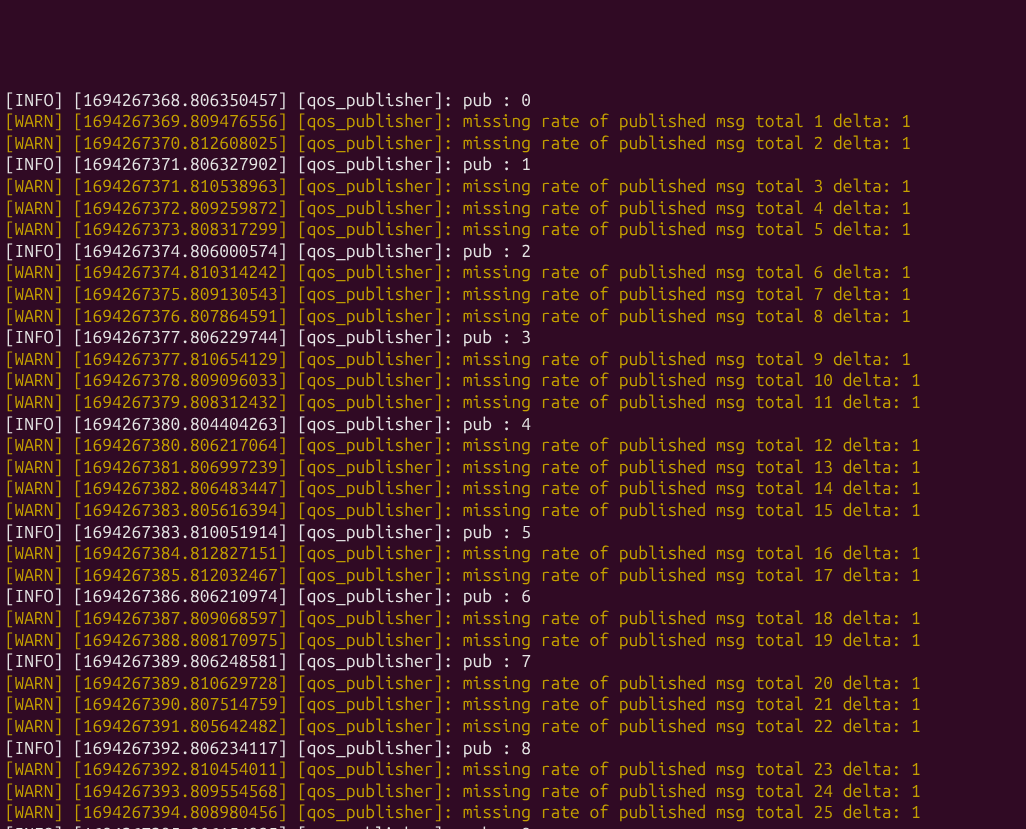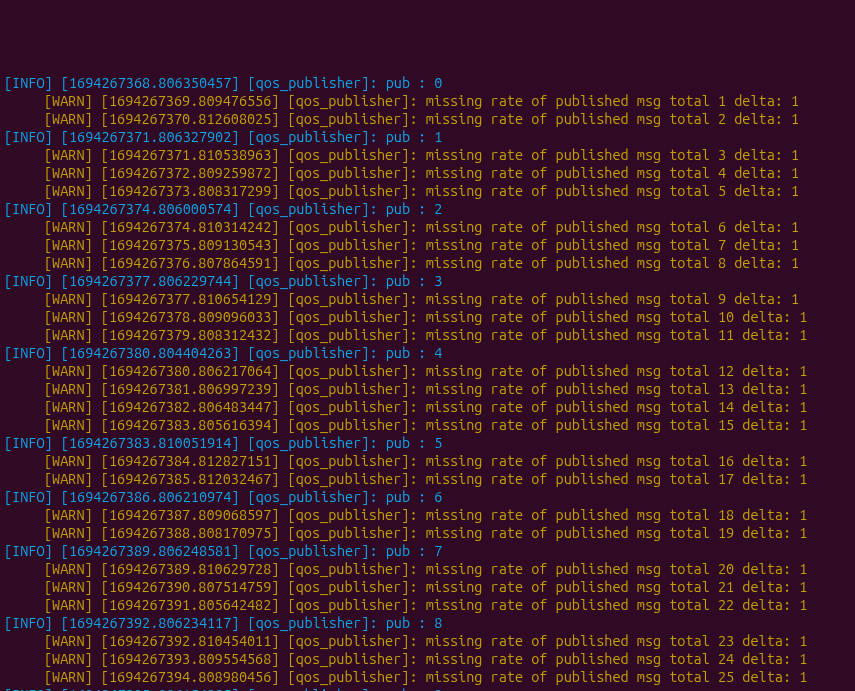--- a/index.html
+++ b/index.html
@@ -15,25 +15,24 @@
       padding: 2px 4px;
       white-space: pre;
       overflow: hidden;
       width: 855px;
       height: 691px;
     }
     .line {
       display: block;
     }
     .info {
-      color: #0ea5e9;
+      color: #e5e5e5;
     }
     .warn {
       color: #c4a000;
-      margin-left: 40px;
     }
   </style>
 </head>
 <body>
 
 
 
 <div id="terminal"><span class="line info">[INFO] [1694267368.806350457] [qos_publisher]: pub : 0</span><span class="line warn">[WARN] [1694267369.809476556] [qos_publisher]: missing rate of published msg total 1 delta: 1</span><span class="line warn">[WARN] [1694267370.812608025] [qos_publisher]: missing rate of published msg total 2 delta: 1</span><span class="line info">[INFO] [1694267371.806327902] [qos_publisher]: pub : 1</span><span class="line warn">[WARN] [1694267371.810538963] [qos_publisher]: missing rate of published msg total 3 delta: 1</span><span class="line warn">[WARN] [1694267372.809259872] [qos_publisher]: missing rate of published msg total 4 delta: 1</span><span class="line warn">[WARN] [1694267373.808317299] [qos_publisher]: missing rate of published msg total 5 delta: 1</span><span class="line info">[INFO] [1694267374.806000574] [qos_publisher]: pub : 2</span><span class="line warn">[WARN] [1694267374.810314242] [qos_publisher]: missing rate of published msg total 6 delta: 1</span><span class="line warn">[WARN] [1694267375.809130543] [qos_publisher]: missing rate of published msg total 7 delta: 1</span><span class="line warn">[WARN] [1694267376.807864591] [qos_publisher]: missing rate of published msg total 8 delta: 1</span><span class="line info">[INFO] [1694267377.806229744] [qos_publisher]: pub : 3</span><span class="line warn">[WARN] [1694267377.810654129] [qos_publisher]: missing rate of published msg total 9 delta: 1</span><span class="line warn">[WARN] [1694267378.809096033] [qos_publisher]: missing rate of published msg total 10 delta: 1</span><span class="line warn">[WARN] [1694267379.808312432] [qos_publisher]: missing rate of published msg total 11 delta: 1</span><span class="line info">[INFO] [1694267380.804404263] [qos_publisher]: pub : 4</span><span class="line warn">[WARN] [1694267380.806217064] [qos_publisher]: missing rate of published msg total 12 delta: 1</span><span class="line warn">[WARN] [1694267381.806997239] [qos_publisher]: missing rate of published msg total 13 delta: 1</span><span class="line warn">[WARN] [1694267382.806483447] [qos_publisher]: missing rate of published msg total 14 delta: 1</span><span class="line warn">[WARN] [1694267383.805616394] [qos_publisher]: missing rate of published msg total 15 delta: 1</span><span class="line info">[INFO] [1694267383.810051914] [qos_publisher]: pub : 5</span><span class="line warn">[WARN] [1694267384.812827151] [qos_publisher]: missing rate of published msg total 16 delta: 1</span><span class="line warn">[WARN] [1694267385.812032467] [qos_publisher]: missing rate of published msg total 17 delta: 1</span><span class="line info">[INFO] [1694267386.806210974] [qos_publisher]: pub : 6</span><span class="line warn">[WARN] [1694267387.809068597] [qos_publisher]: missing rate of published msg total 18 delta: 1</span><span class="line warn">[WARN] [1694267388.808170975] [qos_publisher]: missing rate of published msg total 19 delta: 1</span><span class="line info">[INFO] [1694267389.806248581] [qos_publisher]: pub : 7</span><span class="line warn">[WARN] [1694267389.810629728] [qos_publisher]: missing rate of published msg total 20 delta: 1</span><span class="line warn">[WARN] [1694267390.807514759] [qos_publisher]: missing rate of published msg total 21 delta: 1</span><span class="line warn">[WARN] [1694267391.805642482] [qos_publisher]: missing rate of published msg total 22 delta: 1</span><span class="line info">[INFO] [1694267392.806234117] [qos_publisher]: pub : 8</span><span class="line warn">[WARN] [1694267392.810454011] [qos_publisher]: missing rate of published msg total 23 delta: 1</span><span class="line warn">[WARN] [1694267393.809554568] [qos_publisher]: missing rate of published msg total 24 delta: 1</span><span class="line warn">[WARN] [1694267394.808980456] [qos_publisher]: missing rate of published msg total 25 delta: 1</span><span class="line info">[INFO] [1694267395.806154985] [qos_publisher]: pub : 9</span></div>
 
 

